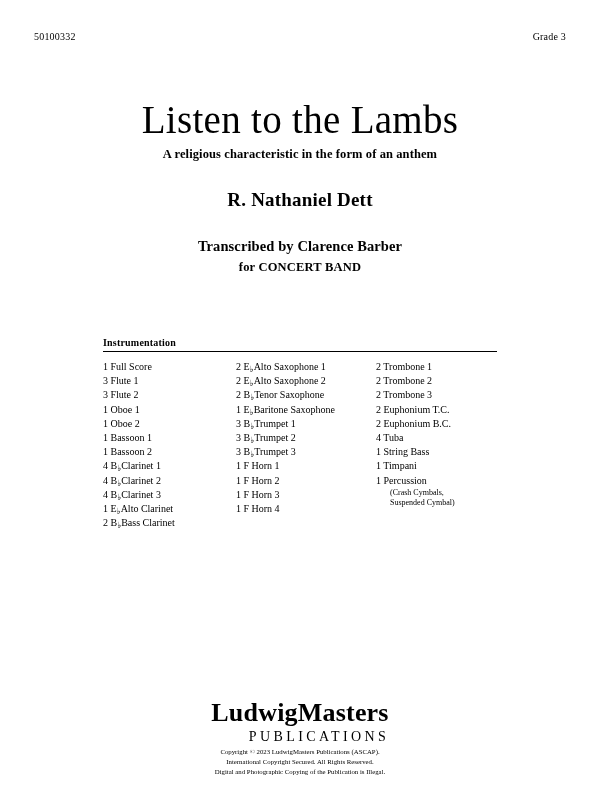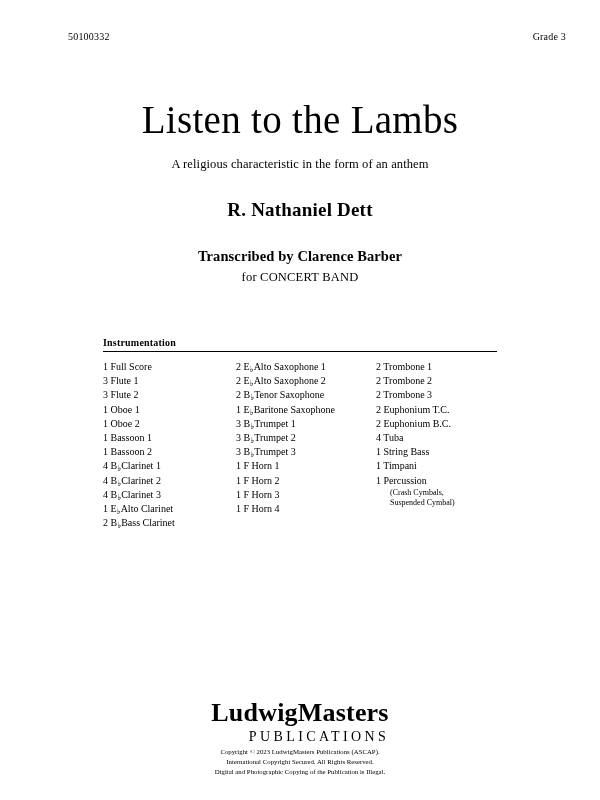--- a/index.html
+++ b/index.html
@@ -25,21 +25,20 @@
   .header-row {
     position: absolute;
     top: 31px;
     left: 34px;
     right: 34px;
     display: flex;
     justify-content: space-between;
     align-items: baseline;
     font-size: 10px;
     letter-spacing: 0.2px;
-    margin-left: 34px;
   }
   .header-row .catalog-number { text-align: left; }
   .header-row .grade { text-align: right; }
 
   
   .title-block {
     position: absolute;
     top: 100px;
     left: 0;
     width: 100%;
@@ -47,38 +46,39 @@
   }
   .main-title {
     font-size: 39px;
     font-weight: normal;
     letter-spacing: 0.3px;
     line-height: 1.05;
     margin: 0;
   }
   .subtitle {
     font-size: 12.5px;
-    margin-top: 16px;
+    margin-top: 6px;
     letter-spacing: 0.1px;
+    font-weight: bold;
   }
   .composer {
     font-size: 19px;
     font-weight: bold;
     margin-top: 27px;
     letter-spacing: 0.2px;
   }
   .transcriber {
     font-size: 14.5px;
     font-weight: bold;
     margin-top: 27px;
     letter-spacing: 0.1px;
   }
   .ensemble {
     font-size: 12.5px;
-    font-weight: normal;
+    font-weight: bold;
     margin-top: 5px;
     letter-spacing: 0.2px;
   }
 
   
   .instrumentation {
     position: absolute;
     top: 337px;
     left: 103px;
     width: 394px;

